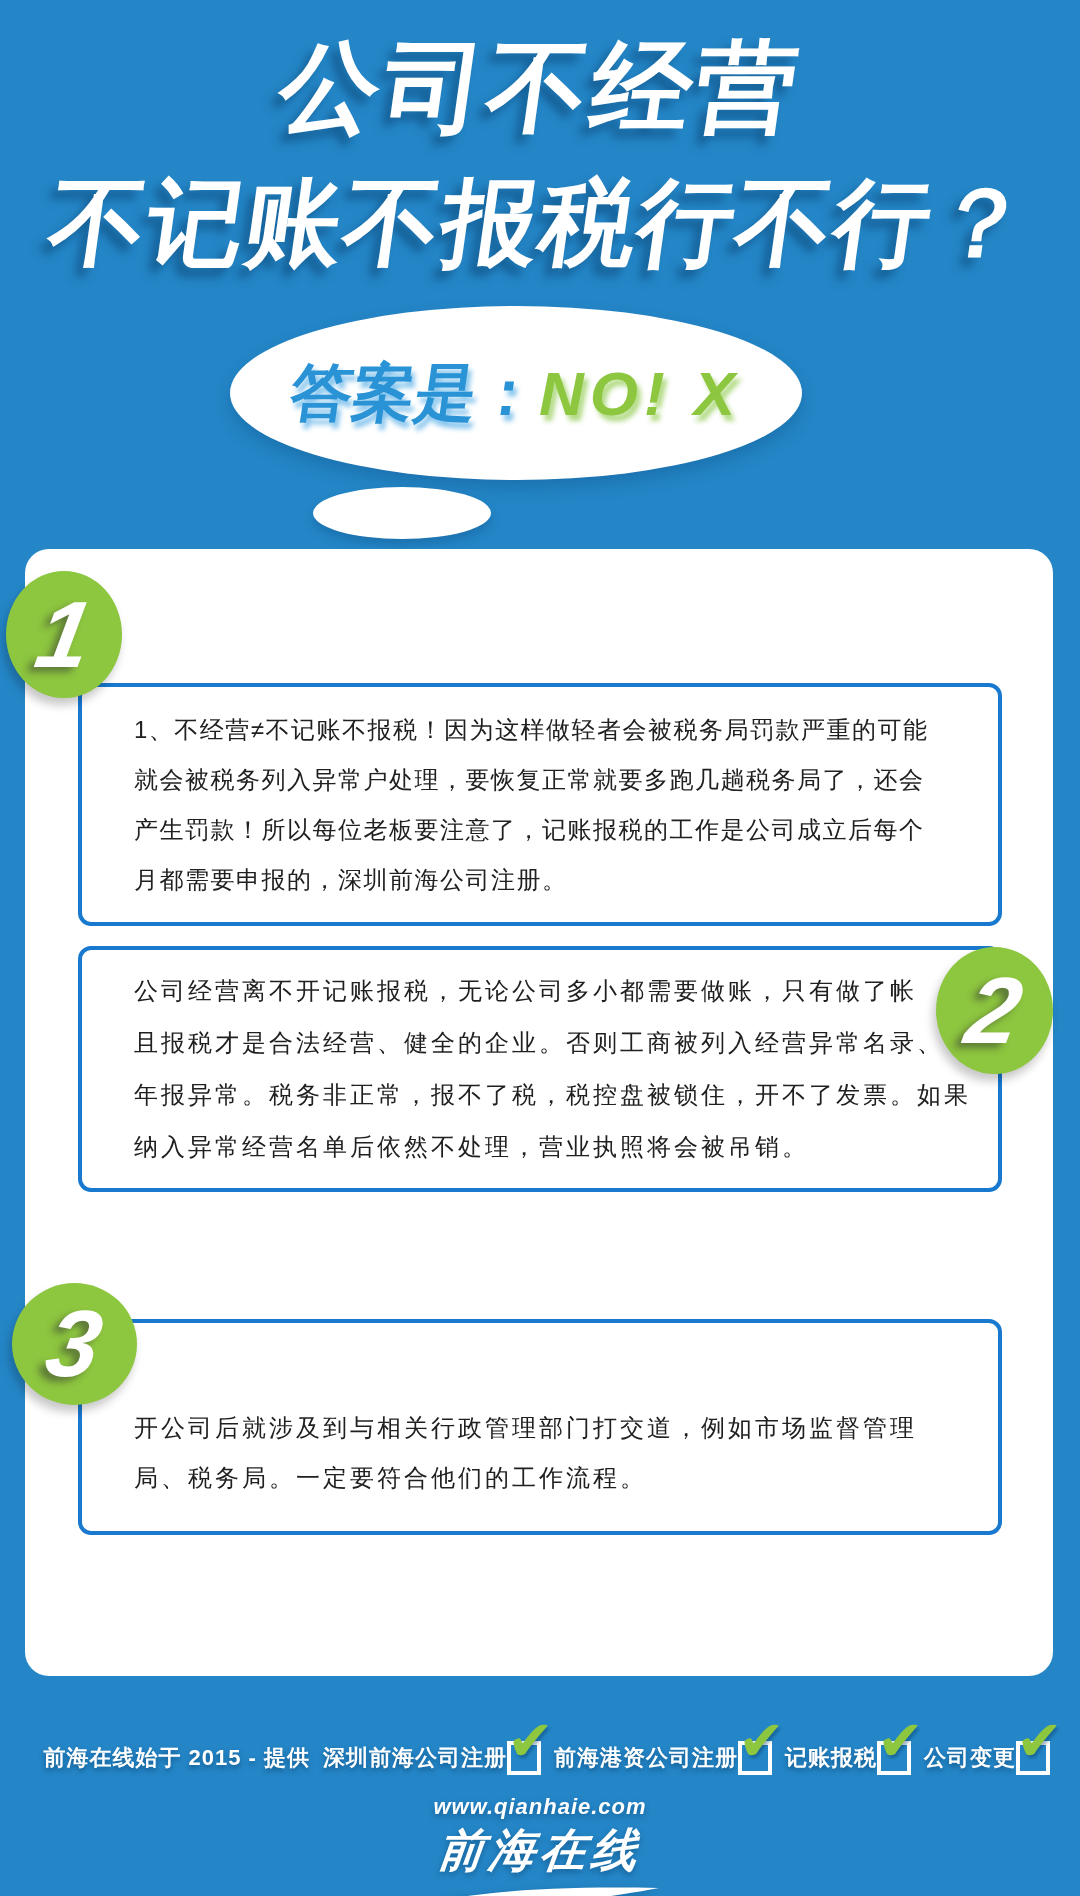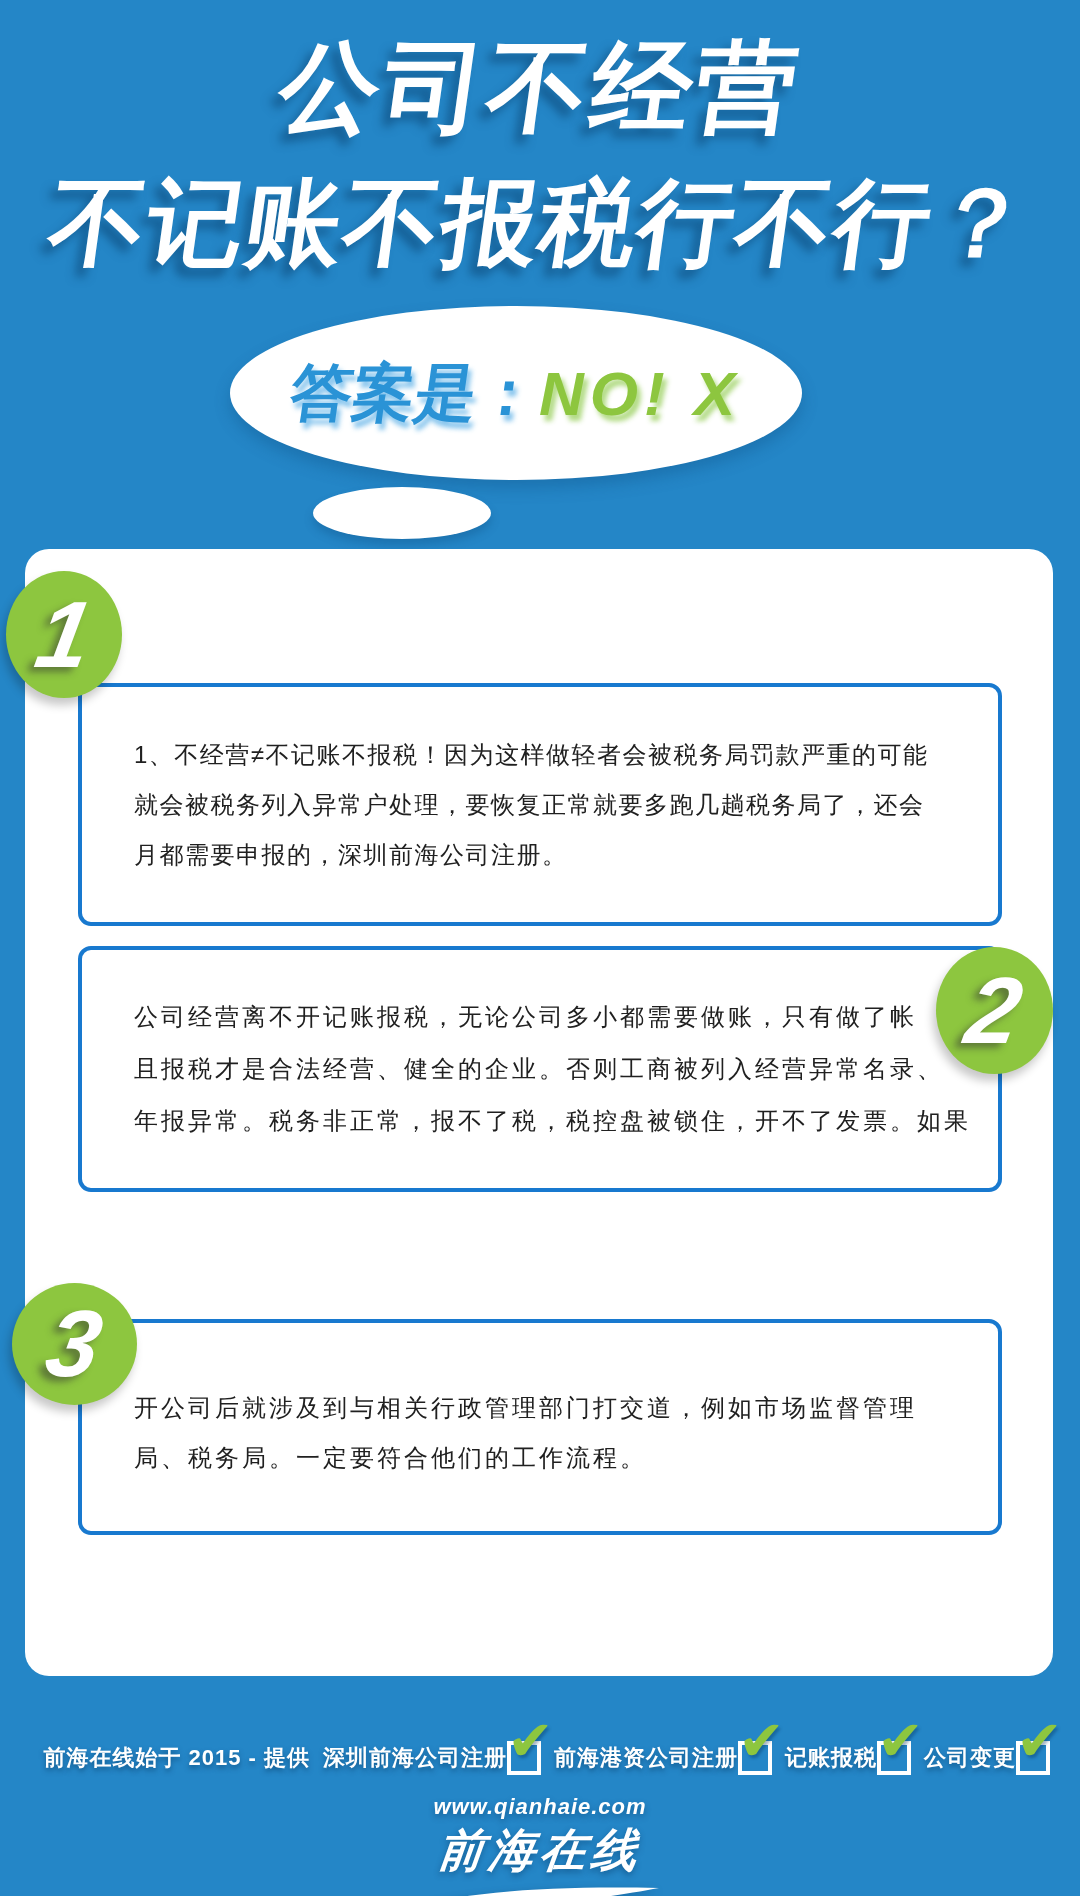--- a/index.html
+++ b/index.html
@@ -29,21 +29,21 @@
 
   
   .textbox{position:absolute;left:78px;width:924px;background:#fff;border:4px solid #1879cf;border-radius:13px;
            box-sizing:border-box;display:flex;flex-direction:column;justify-content:center;
            padding:0 36px 0 52px;color:#202020;font-size:24px;}
   .textbox .line{white-space:nowrap;letter-spacing:1.5px;}
   .box-1{top:683px;height:243px;}
   .box-1 .line{line-height:50px;}
   .box-2{top:946px;height:246px;}
   .box-2 .line{line-height:52px;letter-spacing:3px;}
-  .box-3{top:1319px;height:216px;justify-content:flex-start;padding-top:60px;}
+  .box-3{top:1319px;height:216px;justify-content:flex-start;padding-top:80px;}
   .box-3 .line{line-height:50px;letter-spacing:3px;}
 
   
   .num-circle{position:absolute;background:#8dc63f;border-radius:50%;
               display:flex;align-items:center;justify-content:center;
               box-shadow:-3px 7px 10px rgba(0,0,0,0.22);}
   .num-circle .num{color:#fff;font-size:94px;font-weight:900;font-style:italic;line-height:1;
               transform:skewX(-10deg);text-shadow:-6px 5px 7px rgba(50,50,50,0.5);}
   .circle-1{left:6px;top:571px;width:116px;height:127px;}
   .circle-2{left:936px;top:947px;width:117px;height:127px;}
@@ -80,27 +80,29 @@
     <span class="bubble-prefix">答案是：</span>
     <span class="bubble-highlight">NO! X</span>
   </div>
   <div class="bubble-tail"></div>
 
   <div class="card"></div>
 
   <div class="textbox box-1">
     <div class="line">1、不经营≠不记账不报税！因为这样做轻者会被税务局罚款严重的可能</div>
     <div class="line">就会被税务列入异常户处理，要恢复正常就要多跑几趟税务局了，还会</div>
+    <div class="line">产生罚款！所以每位老板要注意了，记账报税的工作是公司成立后每个</div>
     <div class="line">月都需要申报的，深圳前海公司注册。</div>
   </div>
 
   <div class="textbox box-2">
     <div class="line">公司经营离不开记账报税，无论公司多小都需要做账，只有做了帐</div>
     <div class="line">且报税才是合法经营、健全的企业。否则工商被列入经营异常名录、</div>
     <div class="line">年报异常。税务非正常，报不了税，税控盘被锁住，开不了发票。如果</div>
+    <div class="line">纳入异常经营名单后依然不处理，营业执照将会被吊销。</div>
   </div>
 
   <div class="textbox box-3">
     <div class="line">开公司后就涉及到与相关行政管理部门打交道，例如市场监督管理</div>
     <div class="line">局、税务局。一定要符合他们的工作流程。</div>
   </div>
 
   <div class="num-circle circle-1">
     <span class="num">1</span>
   </div>

